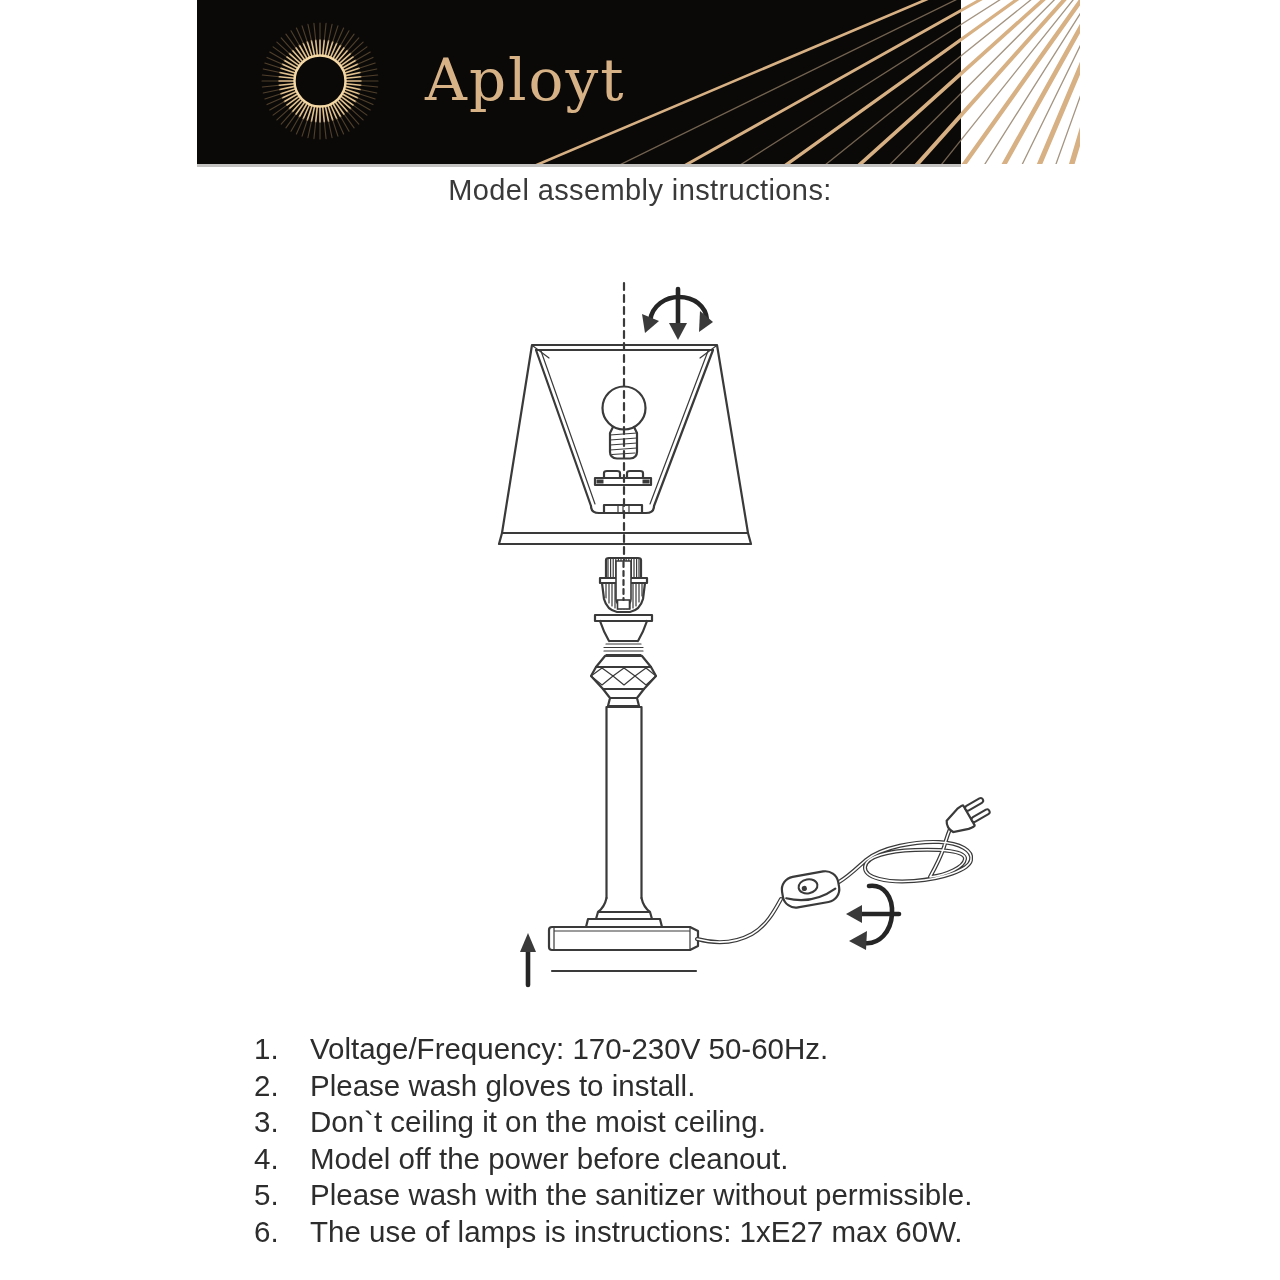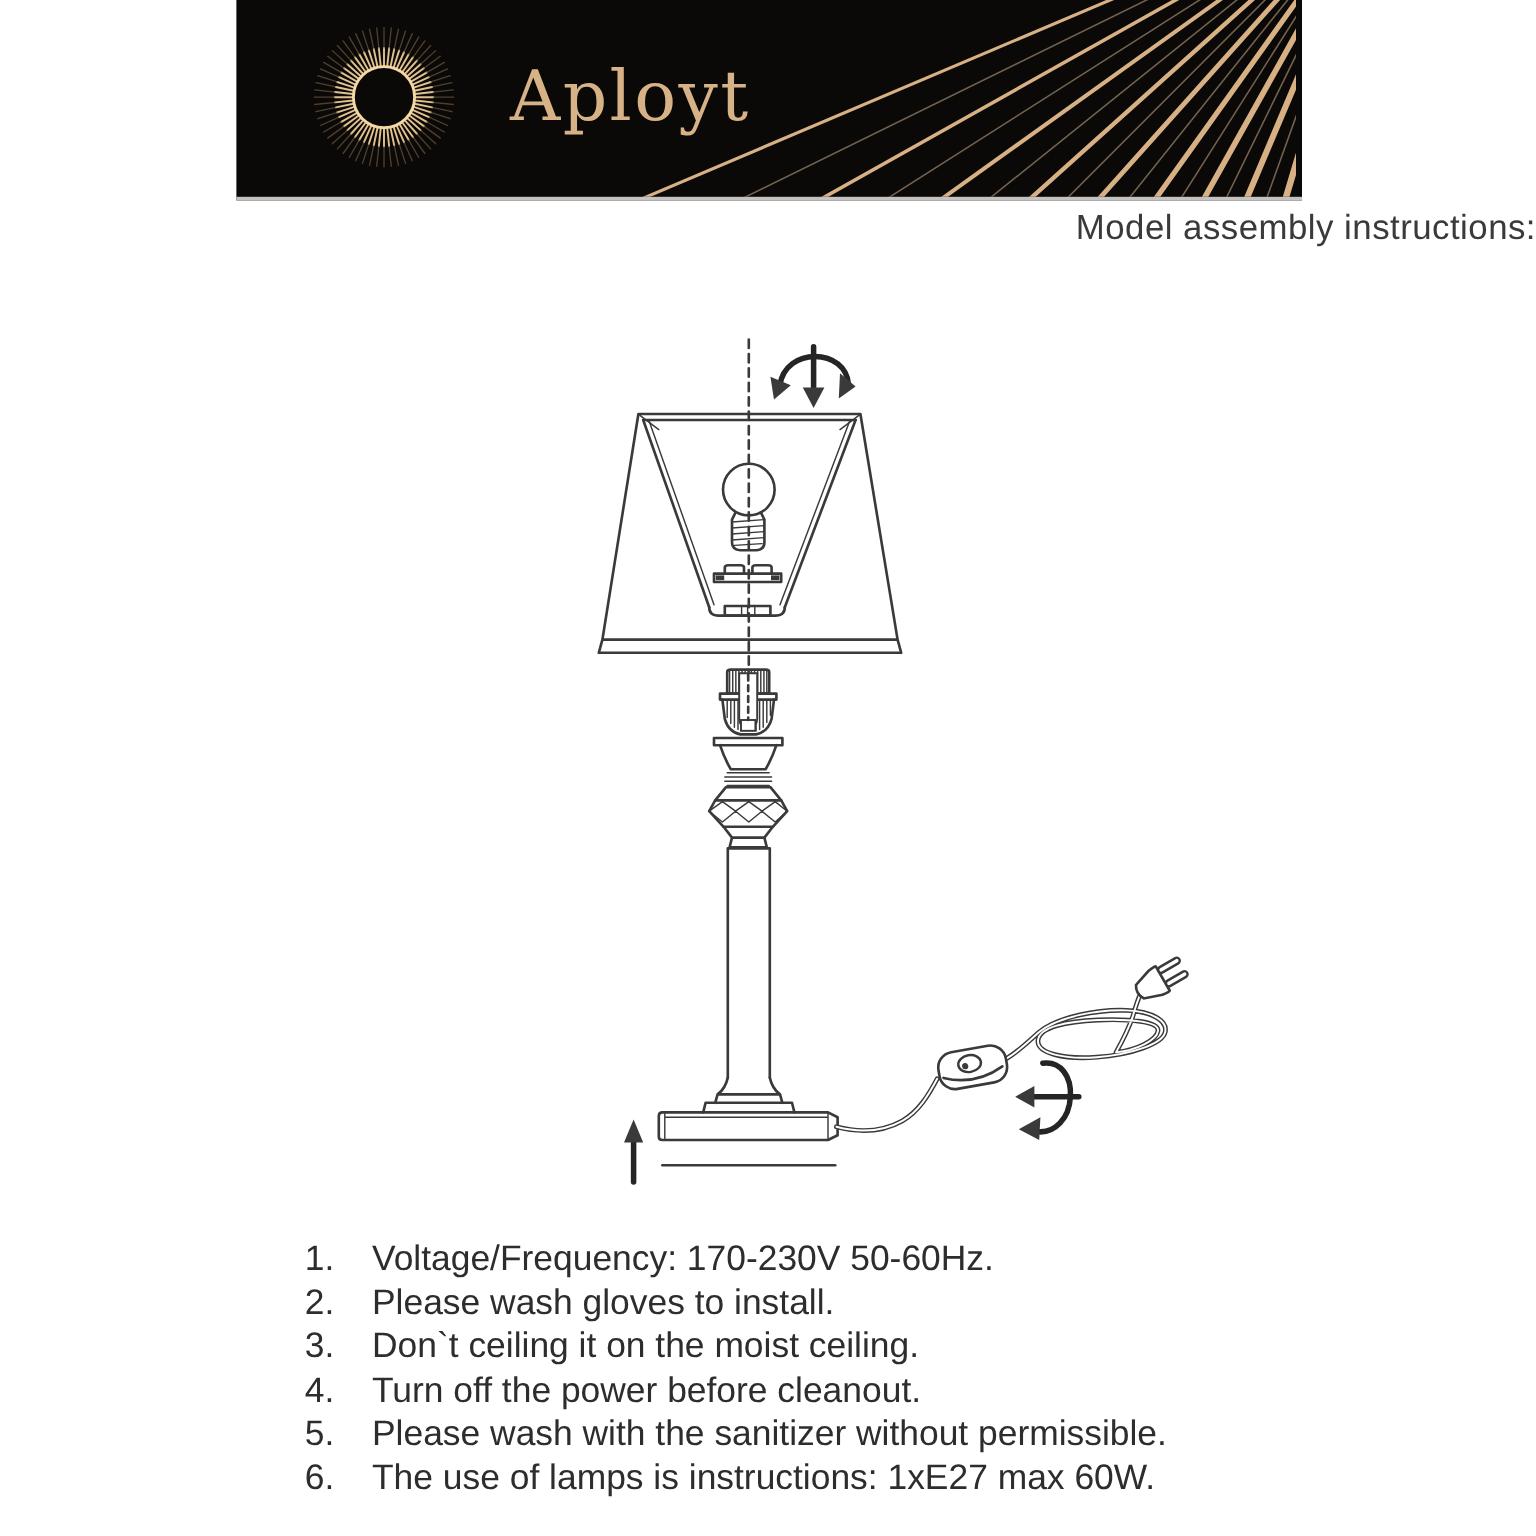--- a/index.html
+++ b/index.html
@@ -1,27 +1,27 @@
 <!DOCTYPE html>
 <html><head>
 <meta charset="utf-8">
 <style>
   html,body{margin:0;padding:0;background:#ffffff;}
   .page{position:relative;width:1280px;height:1280px;background:#ffffff;
         font-family:"Liberation Sans",sans-serif;overflow:hidden;}
 
   
-  .header{position:absolute;left:197px;top:0;width:888px;height:164px;
+  .header{position:absolute;left:197px;top:0;width:764px;height:164px;
           background:#0b0908;border-bottom:3px solid #c4c2c0;}
   .header svg{display:block;width:883px;height:164px;}
   .brand-text{font-family:"DejaVu Serif","Liberation Serif",serif;
               font-weight:400;letter-spacing:2px;}
 
   
-  .title{position:absolute;left:0;top:173px;width:1280px;text-align:right;
+  .title{position:absolute;left:0;top:173px;width:1280px;text-align:center;
          color:#3a3a3a;font-size:29px;line-height:35px;font-weight:500;
          letter-spacing:.4px;}
 
   
   .lamp-svg{position:absolute;left:440px;top:268px;width:620px;height:745px;}
   .lamp-svg *{vector-effect:none;}
   .ln{fill:none;stroke:#3a3a3a;stroke-width:2.2;stroke-linecap:round;stroke-linejoin:round;}
   .thin{stroke-width:1.2;}
   .fillwh{fill:#ffffff;stroke:#3a3a3a;}
   .blk{fill:#3a3a3a;stroke:none;}
@@ -324,21 +324,21 @@
     <div class="li">
       <span class="num">2.</span>
       <span class="txt">Please wash gloves to install.</span>
     </div>
     <div class="li">
       <span class="num">3.</span>
       <span class="txt">Don`t ceiling it on the moist ceiling.</span>
     </div>
     <div class="li">
       <span class="num">4.</span>
-      <span class="txt">Turn off the power before cleanout.</span>
+      <span class="txt">Model off the power before cleanout.</span>
     </div>
     <div class="li">
       <span class="num">5.</span>
       <span class="txt">Please wash with the sanitizer without permissible.</span>
     </div>
     <div class="li">
       <span class="num">6.</span>
       <span class="txt">The use of lamps is instructions: 1xE27 max 60W.</span>
     </div>
   </div>

